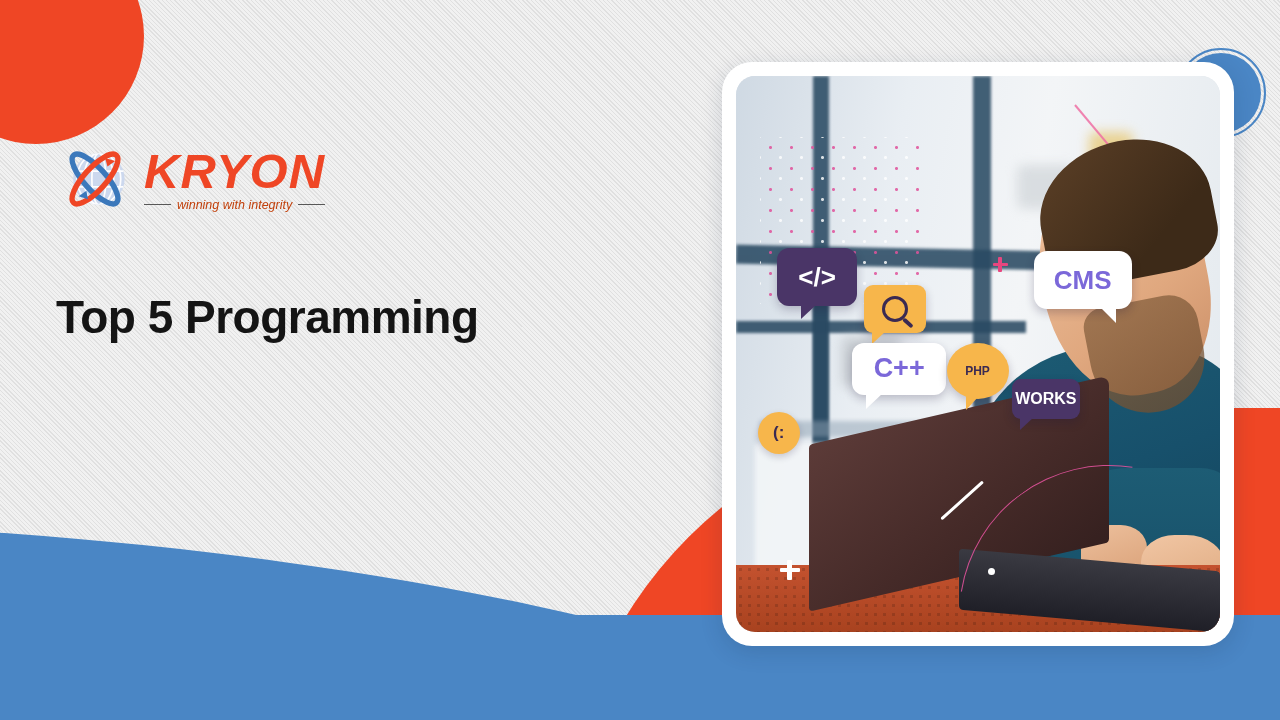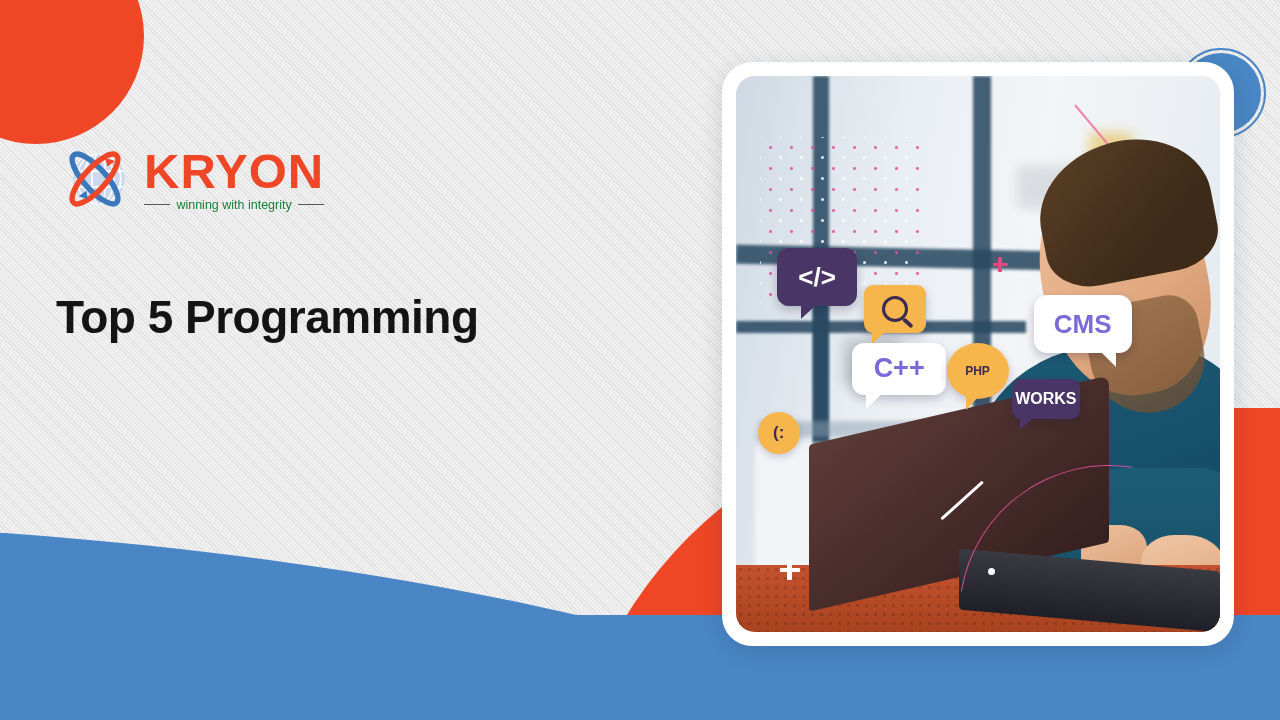--- a/index.html
+++ b/index.html
@@ -64,38 +64,38 @@
     width:200px; height:330px;
     background:#ef4625;
   }
 
   
   .left-col{
     position:absolute; left:56px; top:140px;
     width:640px;
   }
   
-  .logo{ display:flex; align-items:center; gap:10px; }
+  .logo{ display:flex; align-items:center; gap:10px;font-style:italic; }
   .logo-mark{ width:78px; height:78px; position:relative; flex:0 0 auto;}
   .logo-text{ padding-top:2px; }
   .logo-kryon{
     font-size:49px; font-weight:bold; letter-spacing:1px;
     color:#ef4625; line-height:.95;
     font-family:"Liberation Sans", sans-serif;
   }
   .logo-kw{
     font-size:14.5px; font-weight:bold; letter-spacing:5.4px;
     color:#3b78bb; margin-top:2px; white-space:nowrap;
   }
   .logo-tag-row{
     display:flex; align-items:center; gap:6px; margin-top:3px;
   }
   .logo-tag-row .rule{ height:1px; background:#575757; flex:1 1 auto; }
   .logo-tag{
-    font-size:12.5px; color:#15803d; white-space:nowrap;
+    font-size:12.5px; color:#c2410c; white-space:nowrap;
     font-family:"Liberation Sans", sans-serif;
   }
 
   
   .headline{ margin-top:72px; }
   .hl-1{
     font-size:46px; font-weight:bold; color:#141414;
     letter-spacing:-.5px; line-height:1.18;
     font-family:"Liberation Sans", sans-serif;
   }
@@ -309,21 +309,21 @@
     transform:rotate(42deg);
   }
   
   #badge-css{
     left:41%; top:39%; width:62px; height:62px;
     background:#8b7ada; color:#fff; font-size:21px; border-radius:50%;
   }
   
   #badge-cms{
     left:61.5%; top:31.5%; width:98px; height:58px;
-    background:#fff; color:#7b68d9; font-size:26px; border-radius:13px;margin-top:44px;
+    background:#fff; color:#7b68d9; font-size:26px; border-radius:13px;
   }
   #badge-cms .tail{
     right:16px; bottom:-14px;
     border-left:16px solid transparent; border-right:0 solid transparent;
     border-top:16px solid #fff;
   }
   
   #badge-js{
     left:2.5%; top:47.5%; width:66px; height:62px;
     background:#8b7ada; color:#fff; font-size:29px; border-radius:50%;

